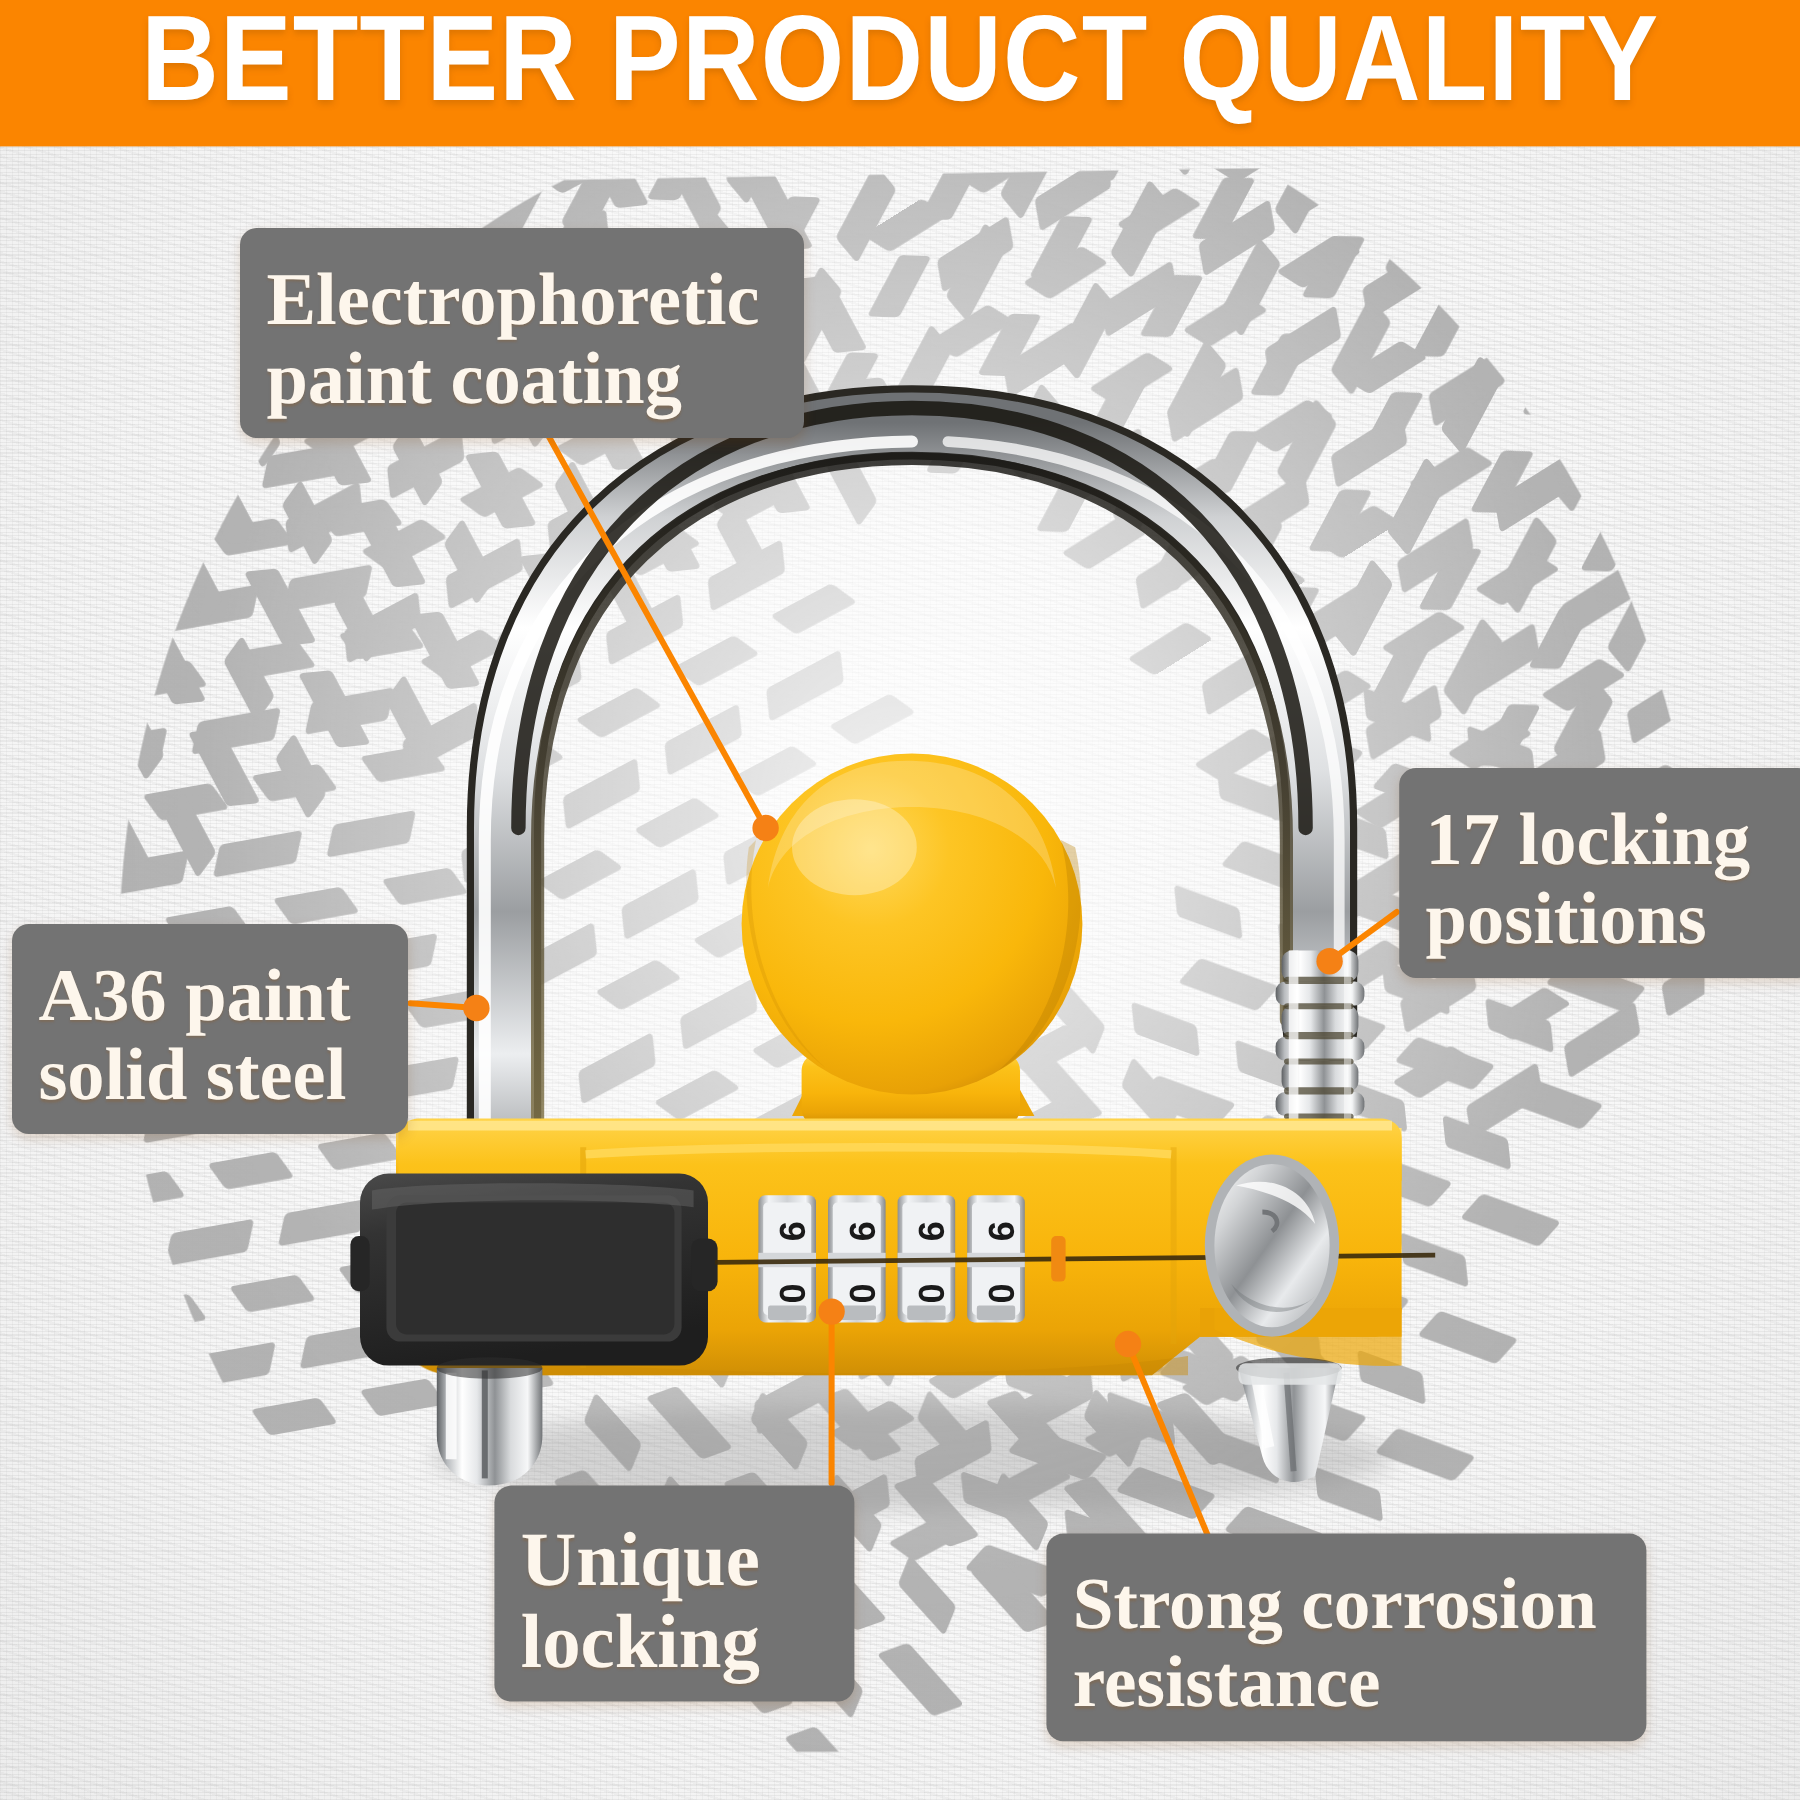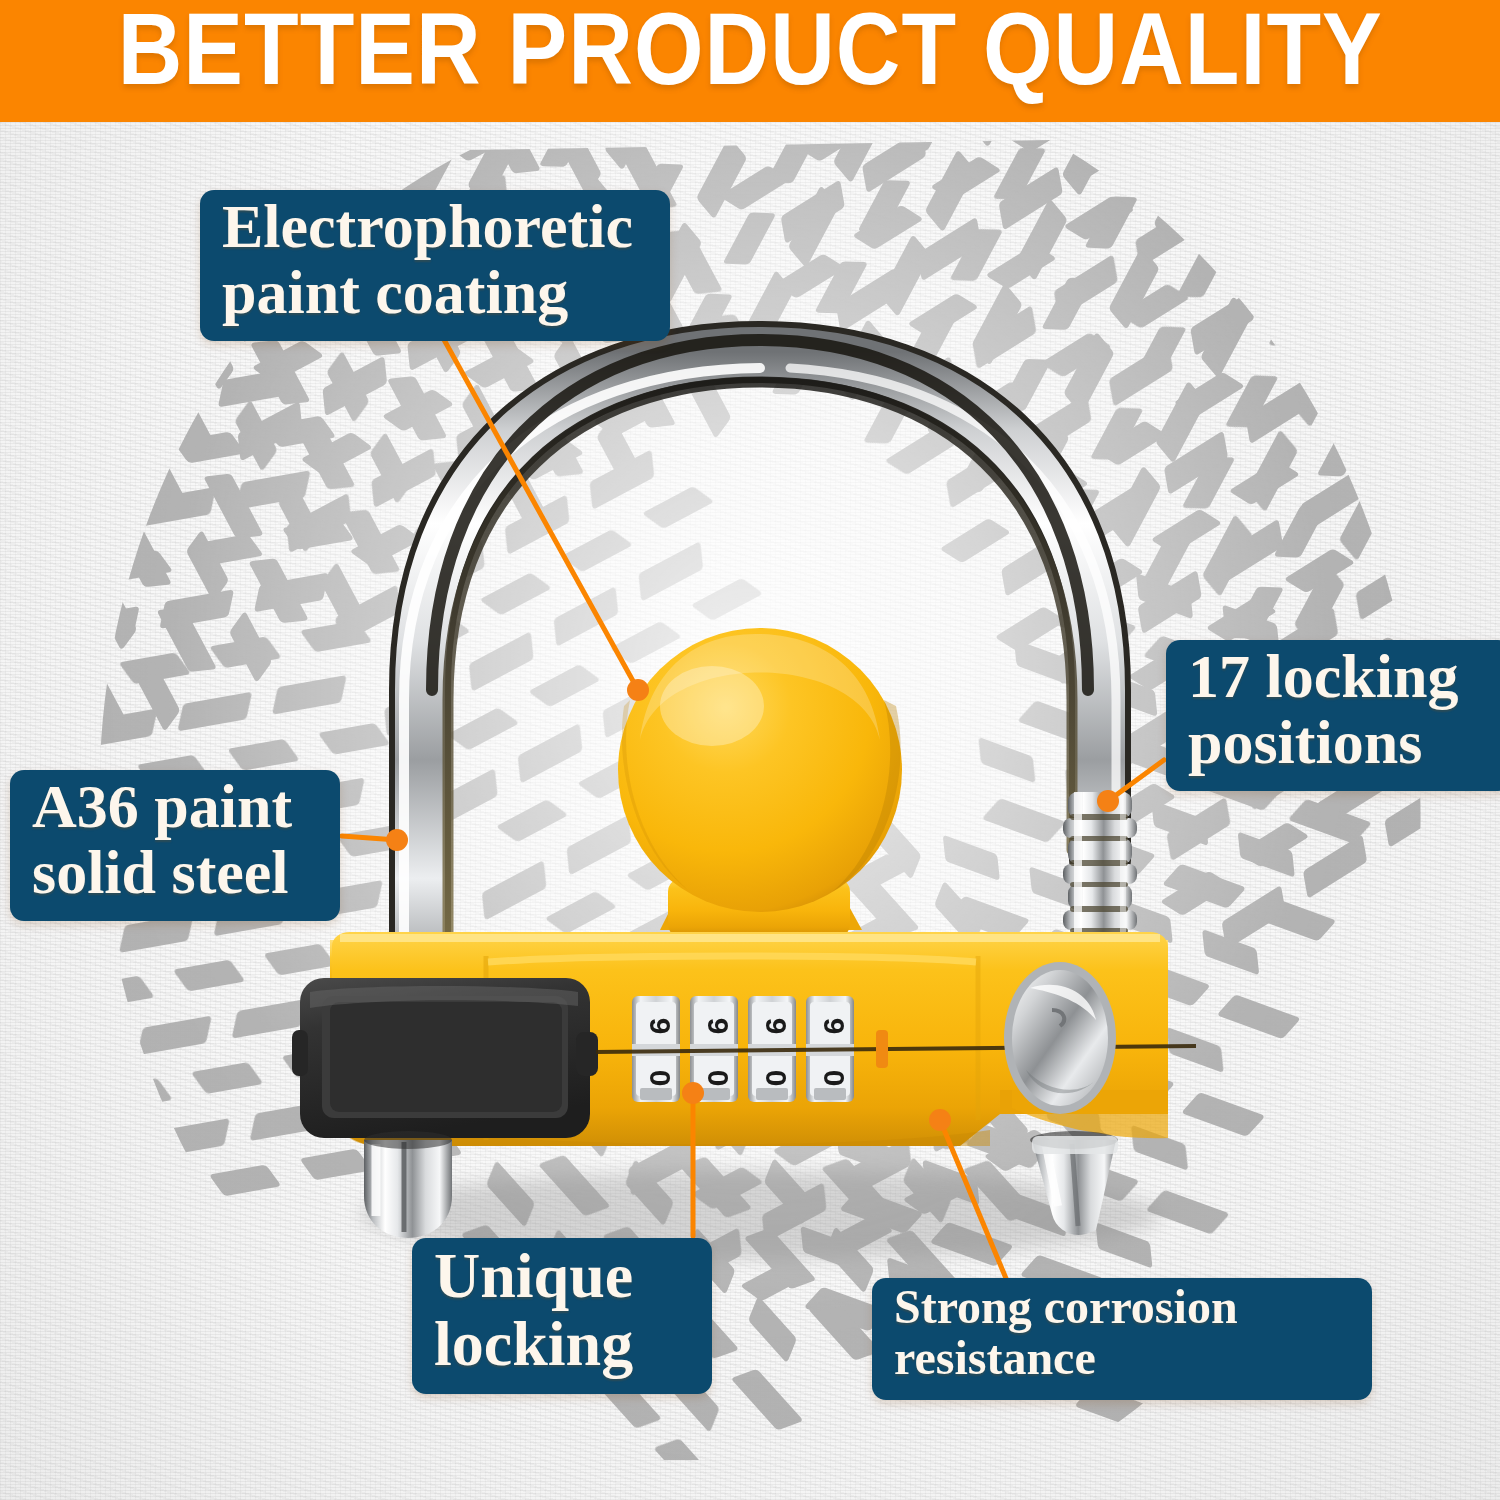--- a/index.html
+++ b/index.html
@@ -62,38 +62,38 @@
     white-space: nowrap;
     text-shadow: 0 3px 5px rgba(140,70,0,0.25);
   }
 
   
   .leaders { position: absolute; inset: 0; z-index: 20; pointer-events: none; }
 
   
   .callout {
     position: absolute;
-    background: #0c4a6e;
+    background: #737373;
     border-radius: 14px;
     color: #fdf6ec;
     font-weight: bold;
     line-height: 1.06;
-    padding: 4px 22px 16px 22px;
+    padding: 28px 22px 16px 22px;
     box-sizing: border-box;
     box-shadow: 0 4px 10px rgba(120,60,0,0.18);
     z-index: 30;
     text-shadow: 0 2px 2px rgba(160,80,0,0.22);
   }
   .callout span { display: block; white-space: nowrap; }
 
   #callout-coating { left: 200px; top: 190px;  width: 470px; font-size: 62px; }
   #callout-steel   { left: 10px;  top: 770px;  width: 330px; font-size: 62px; }
   #callout-pos     { left: 1166px;top: 640px;  width: 346px; font-size: 62px; }
   #callout-pass    { left: 412px; top: 1238px; width: 300px; font-size: 64px; }
-  #callout-corr    { left: 872px; top: 1278px; width: 500px; font-size: 48px; }
+  #callout-corr    { left: 872px; top: 1278px; width: 500px; font-size: 61px; }
 
   
   .product { position: absolute; left: 0; top: 0; width: 1500px; height: 1500px; z-index: 10; }
 </style>
 </head>
 <body>
 
 <div id="stage">
 
   <div class="bg-layer">

